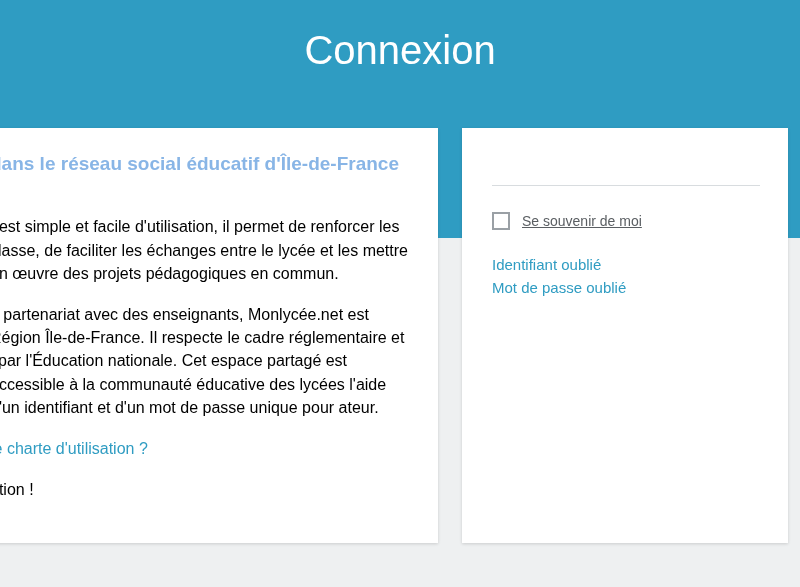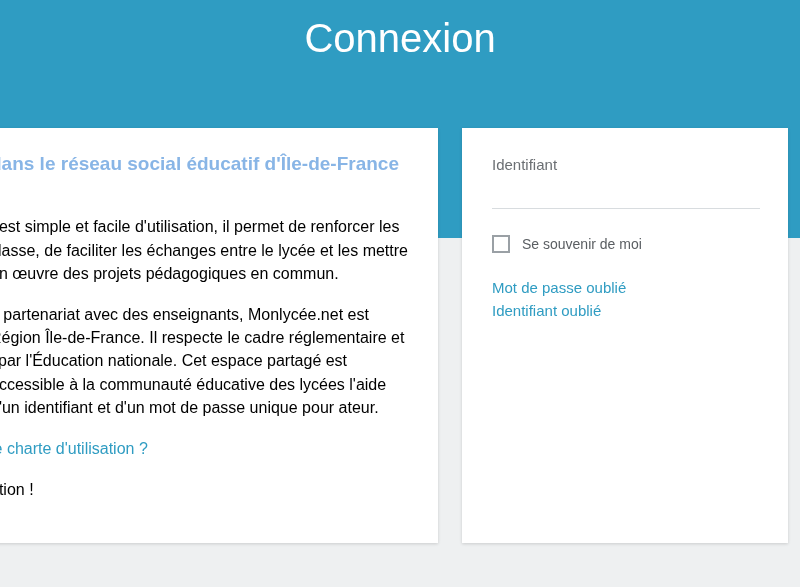--- a/index.html
+++ b/index.html
@@ -18,21 +18,21 @@
     .header-bg {
       background: #2f9cc2;
       width: 100%;
       height: 238px;
       position: absolute;
       top: 0;
       left: 0;
     }
     .page-title {
       position: absolute;
-      top: 16px;
+      top: 28px;
       left: 50%;
       transform: translateX(-50%);
       color: #ffffff;
       font-size: 40px;
       font-weight: 400;
     }
     .content-wrap {
       position: absolute;
       top: 128px;
       left: 0;
@@ -101,20 +101,21 @@
     }
     .checkbox-box {
       width: 18px;
       height: 18px;
       border: 2px solid #9aa0a5;
       cursor: pointer;
     }
     .checkbox-label {
       color: #5a5e62;
       font-size: 14px;
+      text-decoration: underline;
     }
     .recover-link {
       color: #2f9cc2;
       font-size: 15px;
       line-height: 1.5;
       cursor: pointer;
       display: block;
     }
   </style>
 </head>
@@ -127,23 +128,22 @@
   <div class="info-card">
     <div class="info-title"> dans le réseau social éducatif d'Île-de-France !</div>
     <p class="info-para">t est simple et facile d'utilisation, il permet de renforcer les classe, de faciliter les échanges entre le lycée et les mettre en œuvre des projets pédagogiques en commun.</p>
     <p class="info-para">n partenariat avec des enseignants, Monlycée.net est Région Île-de-France. Il respecte le cadre réglementaire et i par l'Éducation nationale. Cet espace partagé est accessible à la communauté éducative des lycées l'aide d'un identifiant et d'un mot de passe unique pour ateur.</p>
     <div class="info-link">le charte d'utilisation ?</div>
     <p class="info-para">ation !</p>
   </div>
 
   <div class="login-card">
     <div class="field-group">
-      <label class="field-label">Identifiant</label>
       <input class="field-input" type="text" style="">
     </div>
     <div class="checkbox-row">
       <div class="checkbox-box"></div>
       <span class="checkbox-label">Se souvenir de moi</span>
     </div>
+    <a class="recover-link">Identifiant oublié</a>
     <a class="recover-link">Mot de passe oublié</a>
-    <a class="recover-link">Identifiant oublié</a>
   </div>
 </div>
 
 </body></html>

